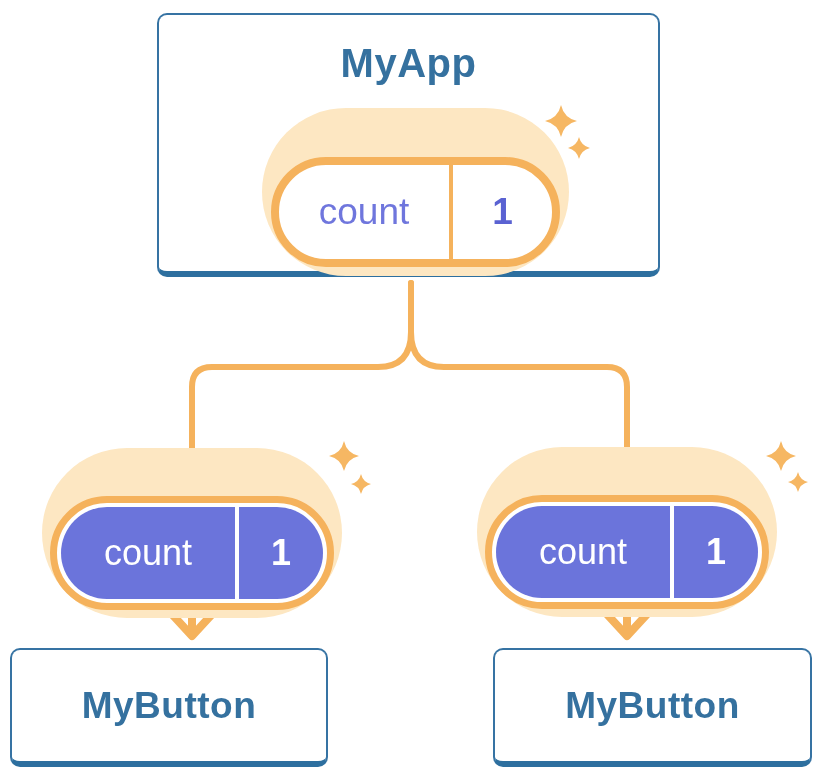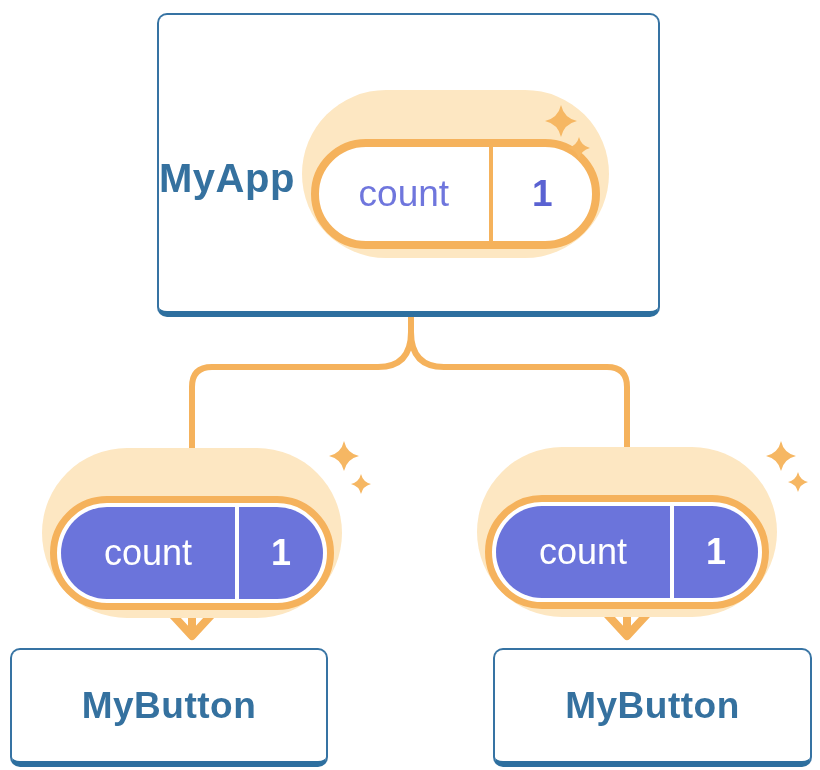--- a/index.html
+++ b/index.html
@@ -26,22 +26,22 @@
   .card{
     position:absolute;
     background:#ffffff;
     border:2px solid var(--blue-border);
     border-bottom:6px solid var(--blue-shadow);
     border-radius:10px;
     box-sizing:border-box;
     z-index:2;
   }
   .root-card{
-    left:157px;top:13px;width:503px;height:304px;
-    display:flex;flex-direction:row;align-items:center;
+    left:157px;top:13px;width:503px;height:264px;
+    display:flex;flex-direction:column;align-items:center;justify-content:center;
   }
   .card-title{
     margin-top:30px;
     font-size:40px;font-weight:700;
     color:var(--blue-text);
     letter-spacing:0.5px;
   }
   .leaf-card{
     display:flex;align-items:center;justify-content:center;
   }

